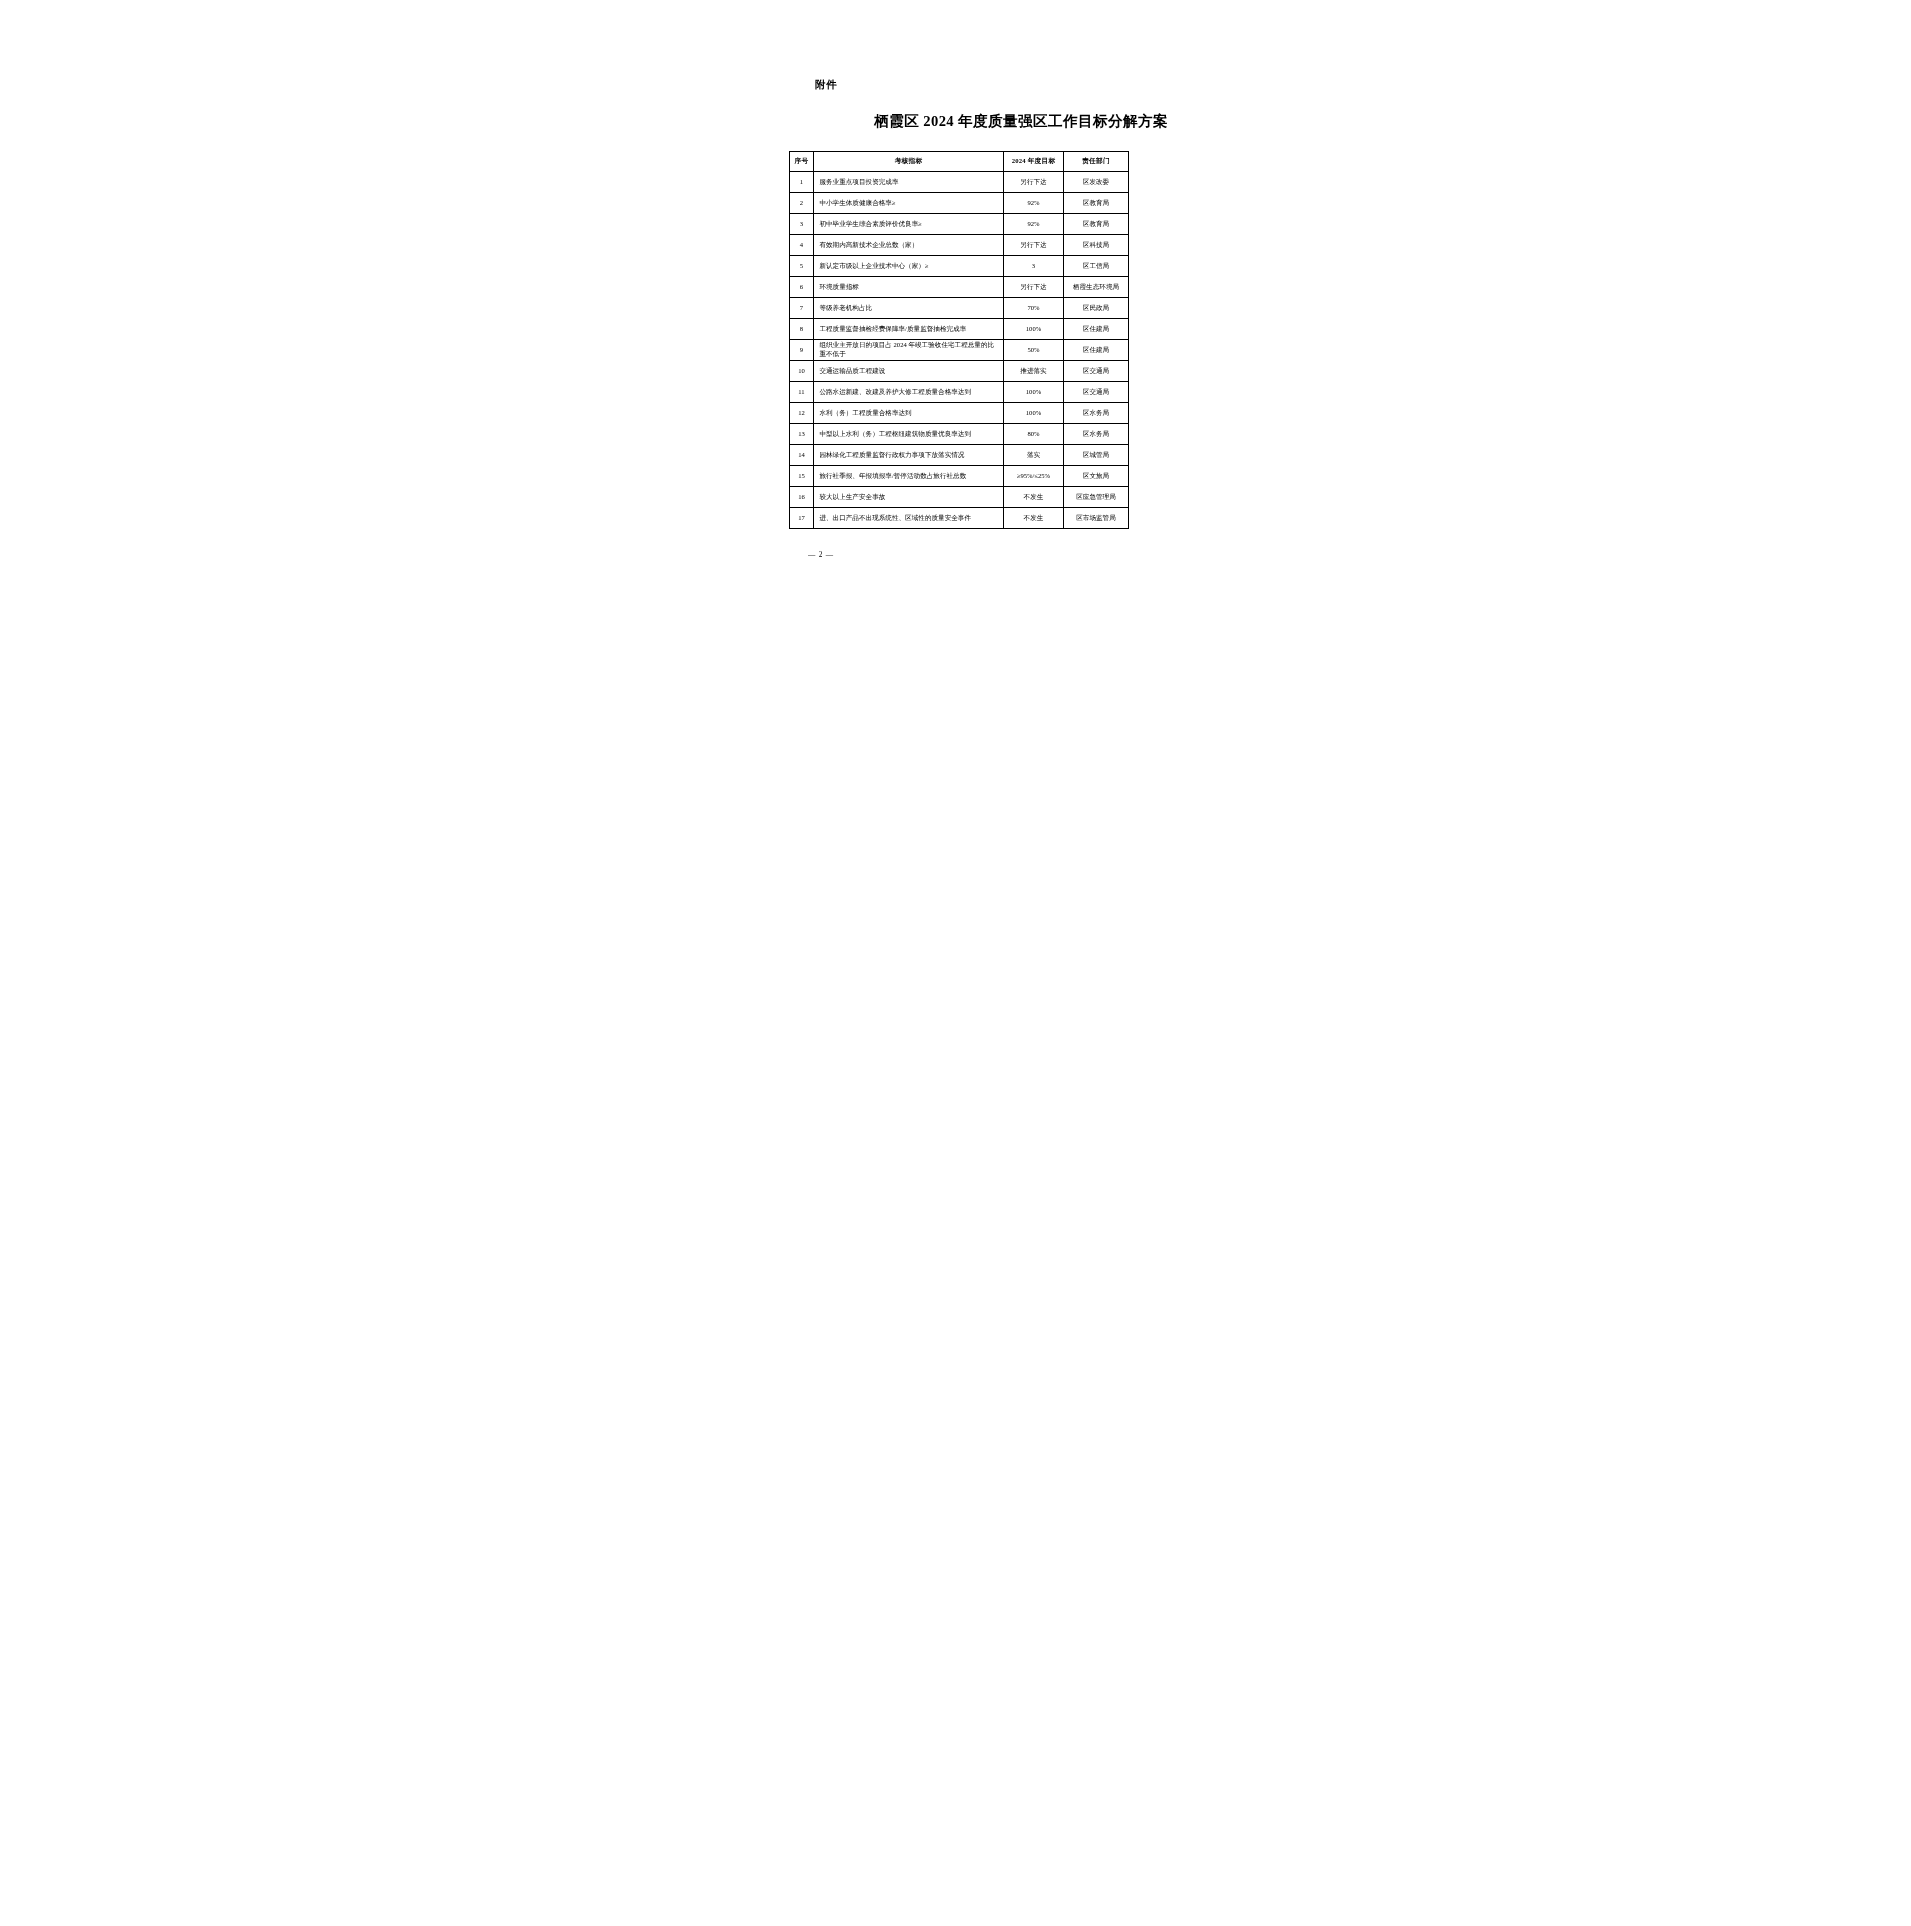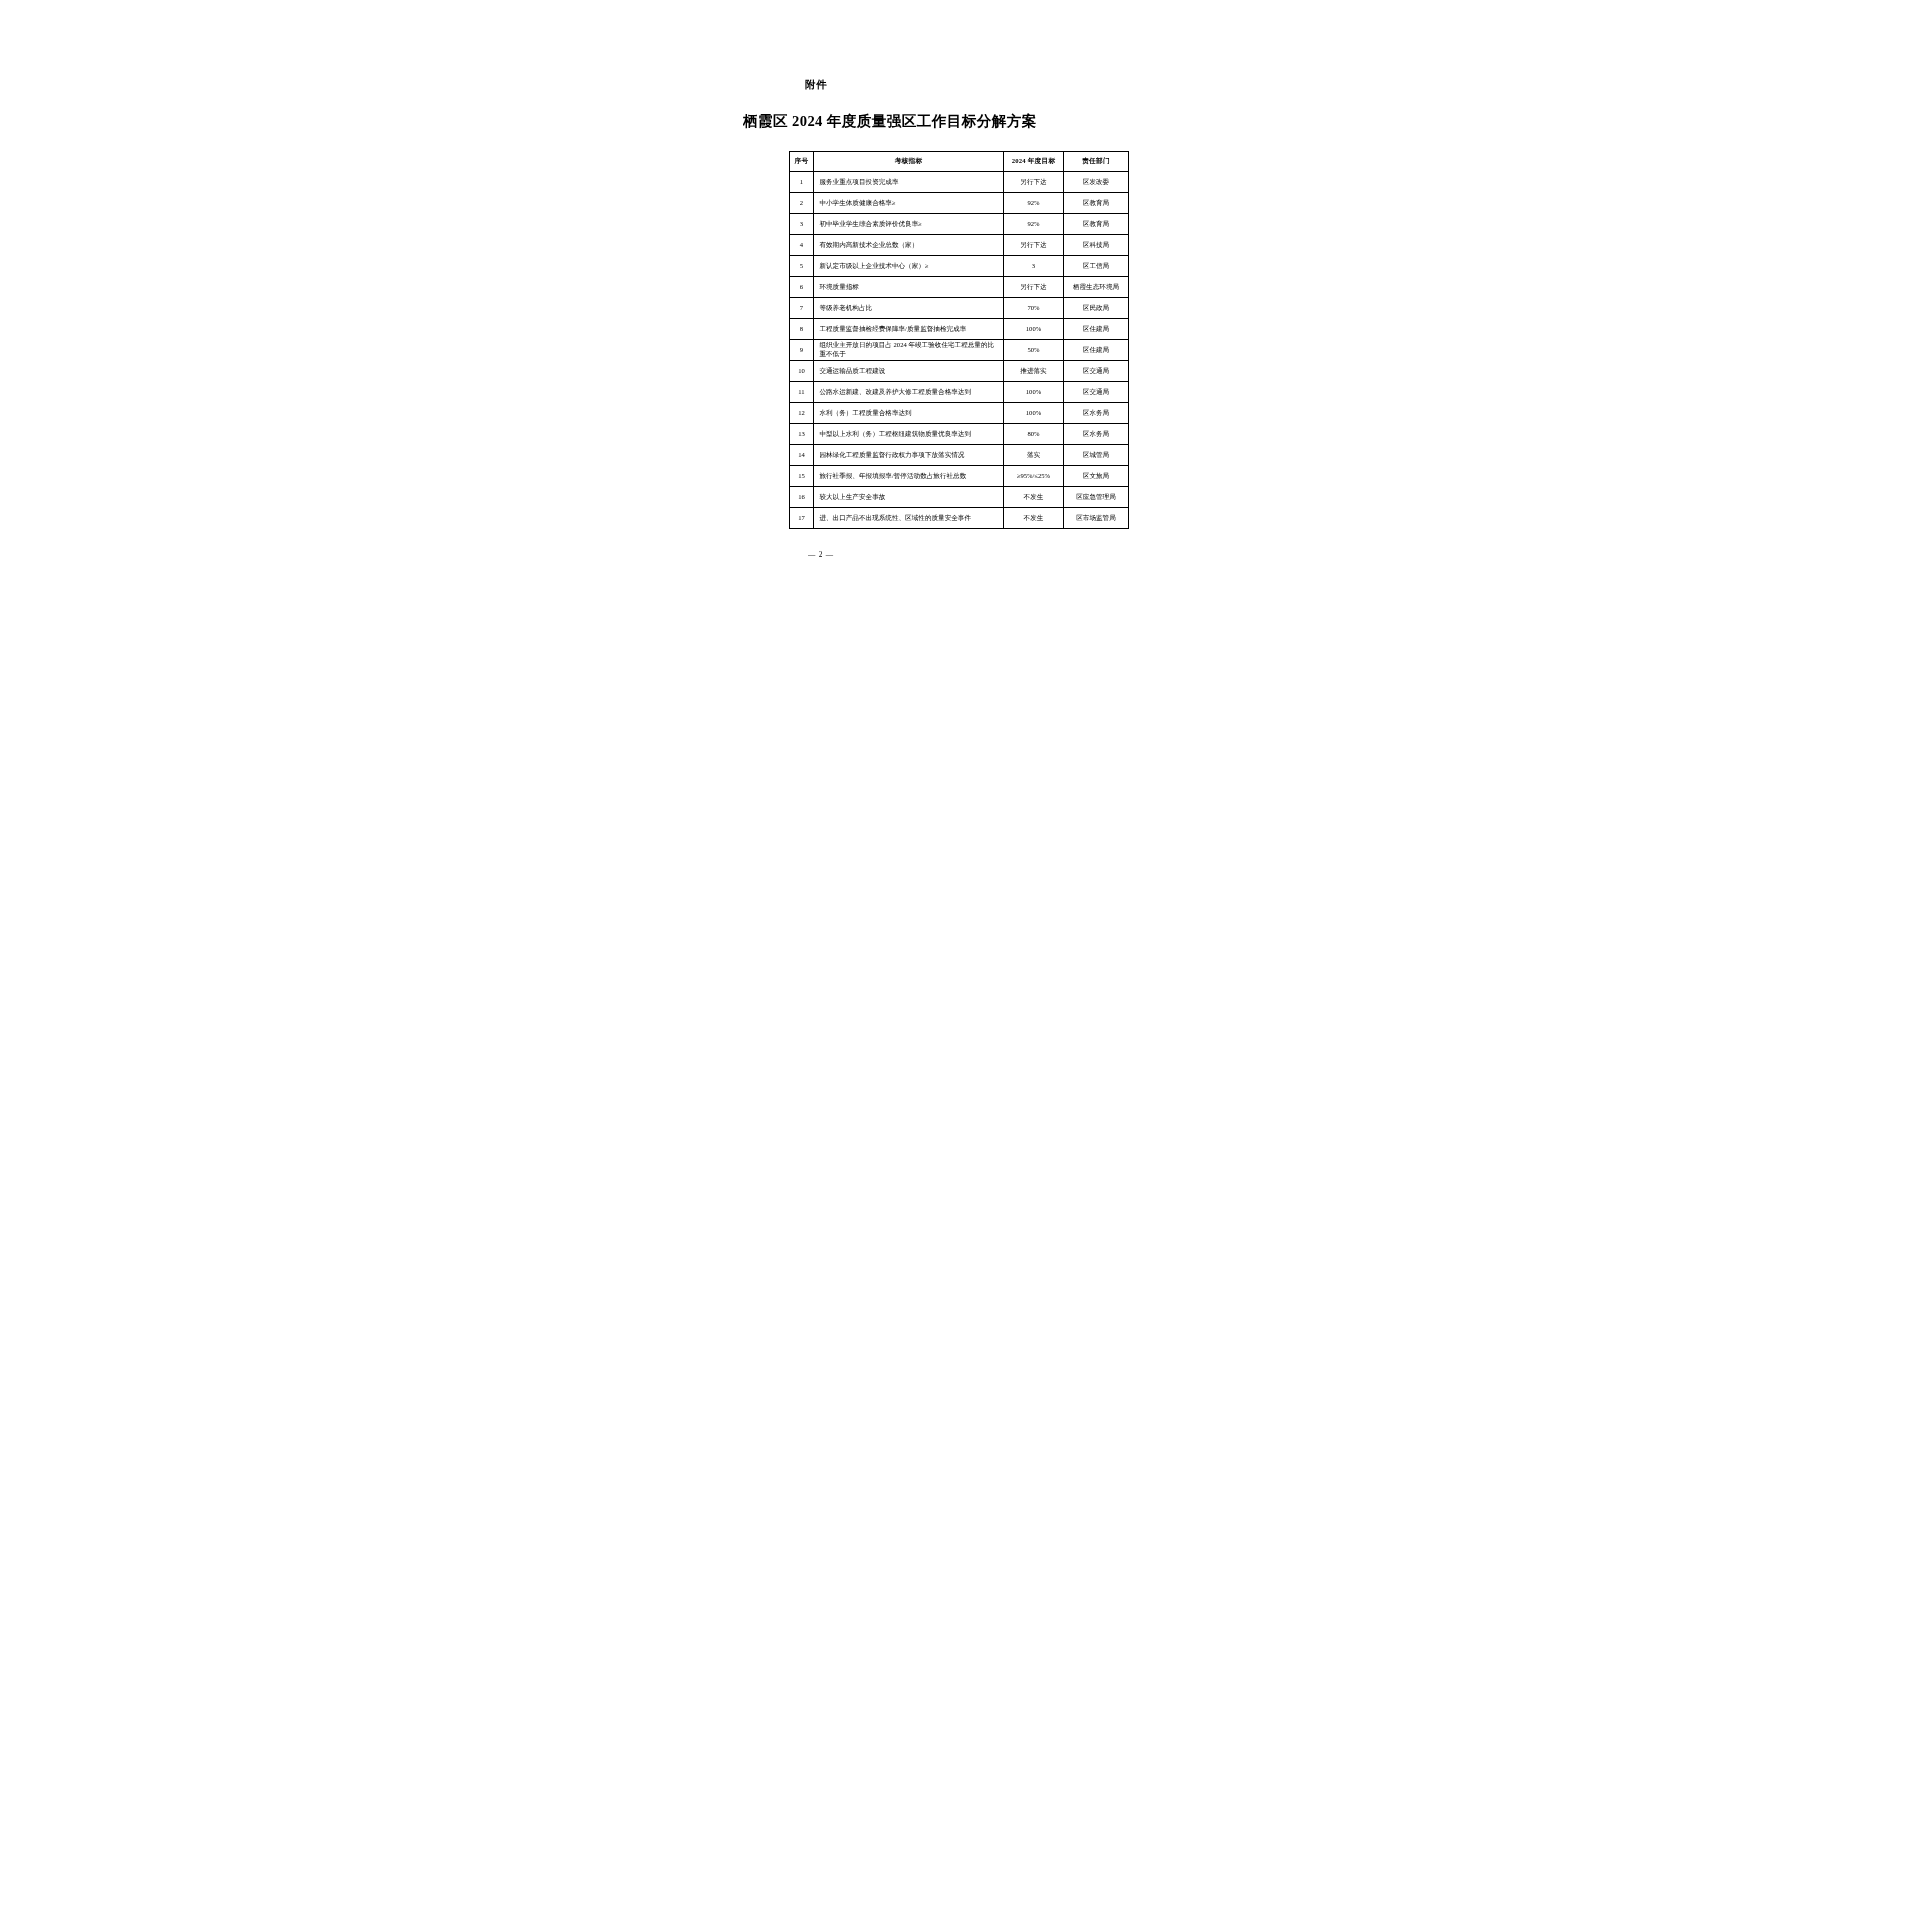--- a/index.html
+++ b/index.html
@@ -8,34 +8,34 @@
     width: 425px;
     height: 601px;
     background: #ffffff;
     margin: 0 auto;
     overflow: hidden;
     font-family: "Liberation Serif", "DejaVu Serif", serif;
     color: #000;
   }
   .attachment-label {
     position: absolute;
-    left: 62px;
+    left: 72px;
     top: 79px;
     font-family: "Liberation Sans", "DejaVu Sans", sans-serif;
     font-weight: bold;
     font-size: 10.4px;
     line-height: 1.15;
     letter-spacing: 0.8px;
   }
   .doc-title {
     position: absolute;
     top: 113px;
     left: 0;
     width: 100%;
-    text-align: left;
+    text-align: right;
     font-family: "Liberation Serif", "DejaVu Serif", serif;
     font-weight: bold;
     font-size: 14.6px;
     line-height: 1.15;
     letter-spacing: 0.4px;
     white-space: nowrap;
   }
   table.main-table {
     position: absolute;
     left: 46px;

